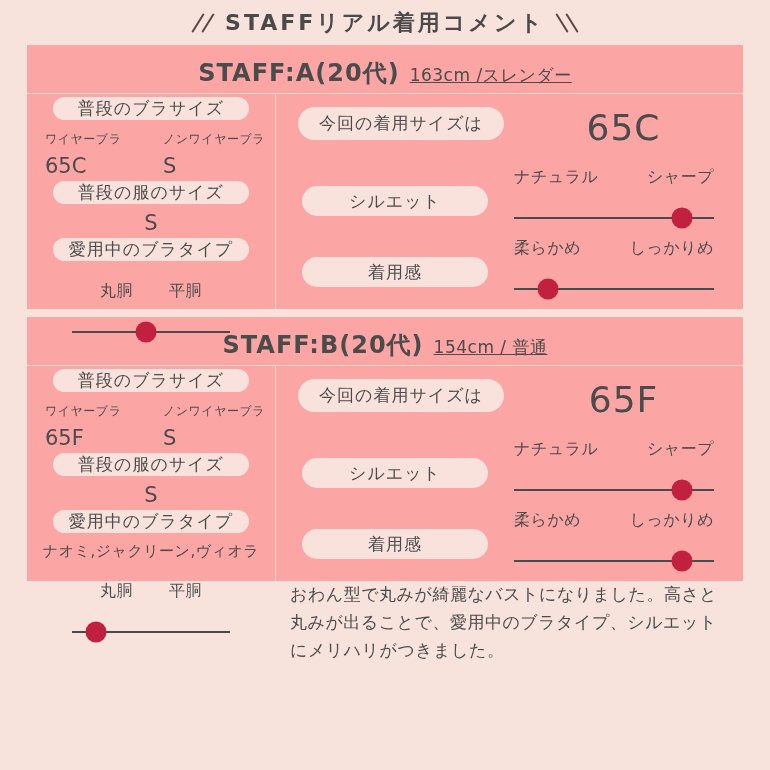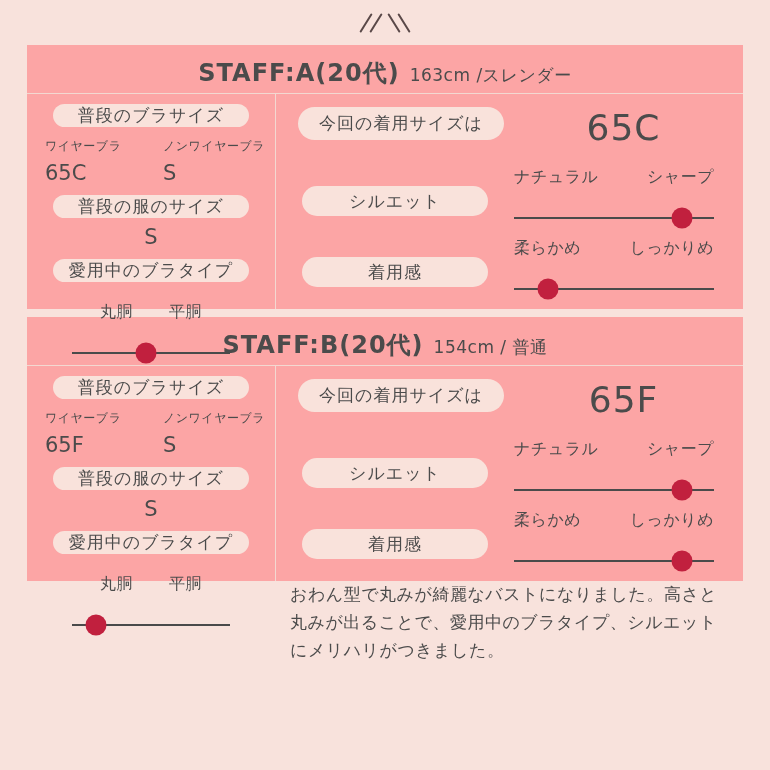--- a/index.html
+++ b/index.html
@@ -28,38 +28,38 @@
     height:264px;
     display:flex; flex-direction:column;
   }
   .panel-header {
     height:49px; flex:0 0 49px;
     display:flex; align-items:baseline; justify-content:center; gap:10px;
     padding-top:12px;
     border-bottom:1px solid #f3d8d1;
   }
   .staff-name { font-size:24px; font-weight:600; letter-spacing:1px; }
-  .staff-profile { font-size:17px; font-weight:500; letter-spacing:0.5px; }
+  .staff-profile { font-size:17px; font-weight:500; letter-spacing:0.5px;text-decoration:underline; }
 
   .panel-body { flex:1; display:flex; min-height:0; }
   .col-left {
     width:249px; flex:0 0 249px;
     border-right:1px solid #f3d8d1;
     display:flex; flex-direction:column; align-items:center;
   }
   .col-right { flex:1; display:flex; flex-direction:column; }
 
   .pill {
     background:#f9e2db;
     border-radius:17px;
     height:30px; width:196px;
     display:flex; align-items:center; justify-content:center;
     font-size:17px; letter-spacing:1px; font-weight:500;
   }
-  .col-left .pill { margin-top:10px; }
+  .col-left .pill { margin-top:3px; }
 
   .size-grid { width:100%; display:flex; margin-top:11px; }
   .size-col { flex:1; text-align:left; }
   .size-col.first { flex:0 0 118px; margin-left:18px; }
   .size-head { font-size:12px; letter-spacing:0.5px; }
   .size-val { font-size:21px; margin-top:6px; font-weight:500; }
   .single-val { font-size:21px; margin-top:7px; font-weight:500; }
   .fav-val { font-size:15px; margin-top:9px; letter-spacing:0.5px; white-space:nowrap; }
 
   .slider { display:flex; flex-direction:column;gap:21px; }
@@ -92,20 +92,21 @@
   }
 </style>
 </head>
 <body>
 
 <div class="title-bar">
   <span class="slash-pair lean-right">
     <span class="slash-bar"></span>
       <span class="slash-bar"></span>
   </span>
+  <h1 class="page-title">STAFFリアル着用コメント</h1>
   <span class="slash-pair lean-left">
     <span class="slash-bar"></span>
       <span class="slash-bar"></span>
   </span>
 </div>
 
 <section class="staff-panel">
   <div class="panel-header">
     <span class="staff-name">STAFF:A(20代)</span>
     <span class="staff-profile">163cm /スレンダー</span>
@@ -183,20 +184,21 @@
           <div class="size-val">65F</div>
         </div>
         <div class="size-col">
           <div class="size-head">ノンワイヤーブラ</div>
           <div class="size-val">S</div>
         </div>
       </div>
       <div class="pill">普段の服のサイズ</div>
       <div class="single-val">S</div>
       <div class="pill">愛用中のブラタイプ</div>
+      <div class="fav-val">ナオミ,ジャクリーン,ヴィオラ</div>
       <div class="slider torso-slider">
         <div class="slider-labels inset">
           <span>丸胴</span>
           <span>平胴</span>
         </div>
         <div class="slider-track">
           <span class="slider-dot" style="left: 15%;"></span>
         </div>
       </div>
     </div>

